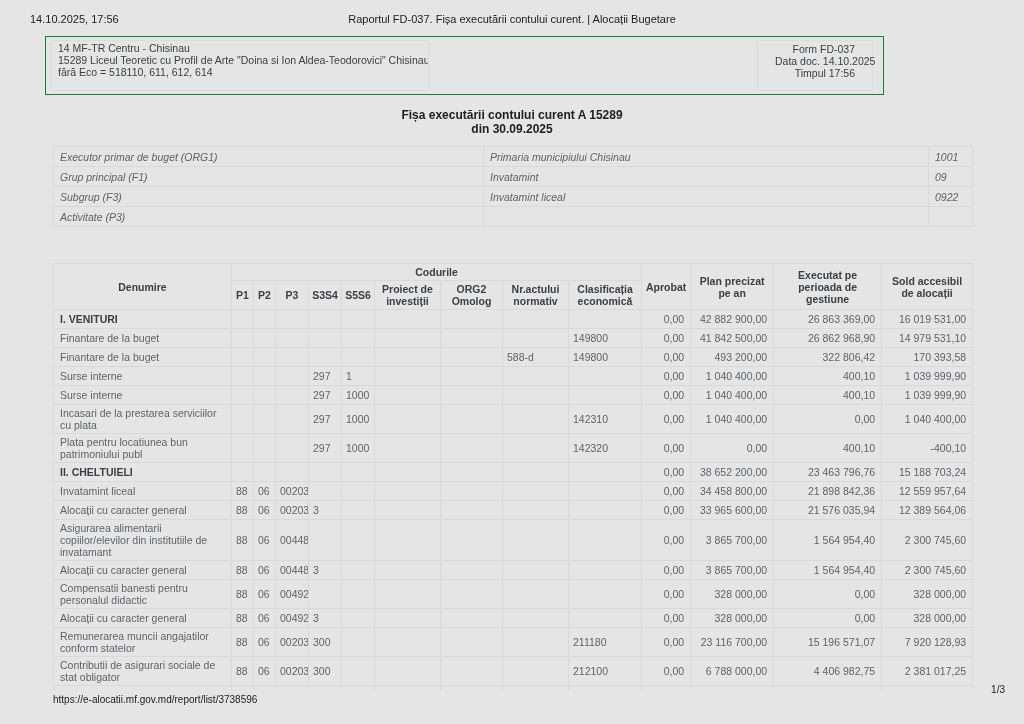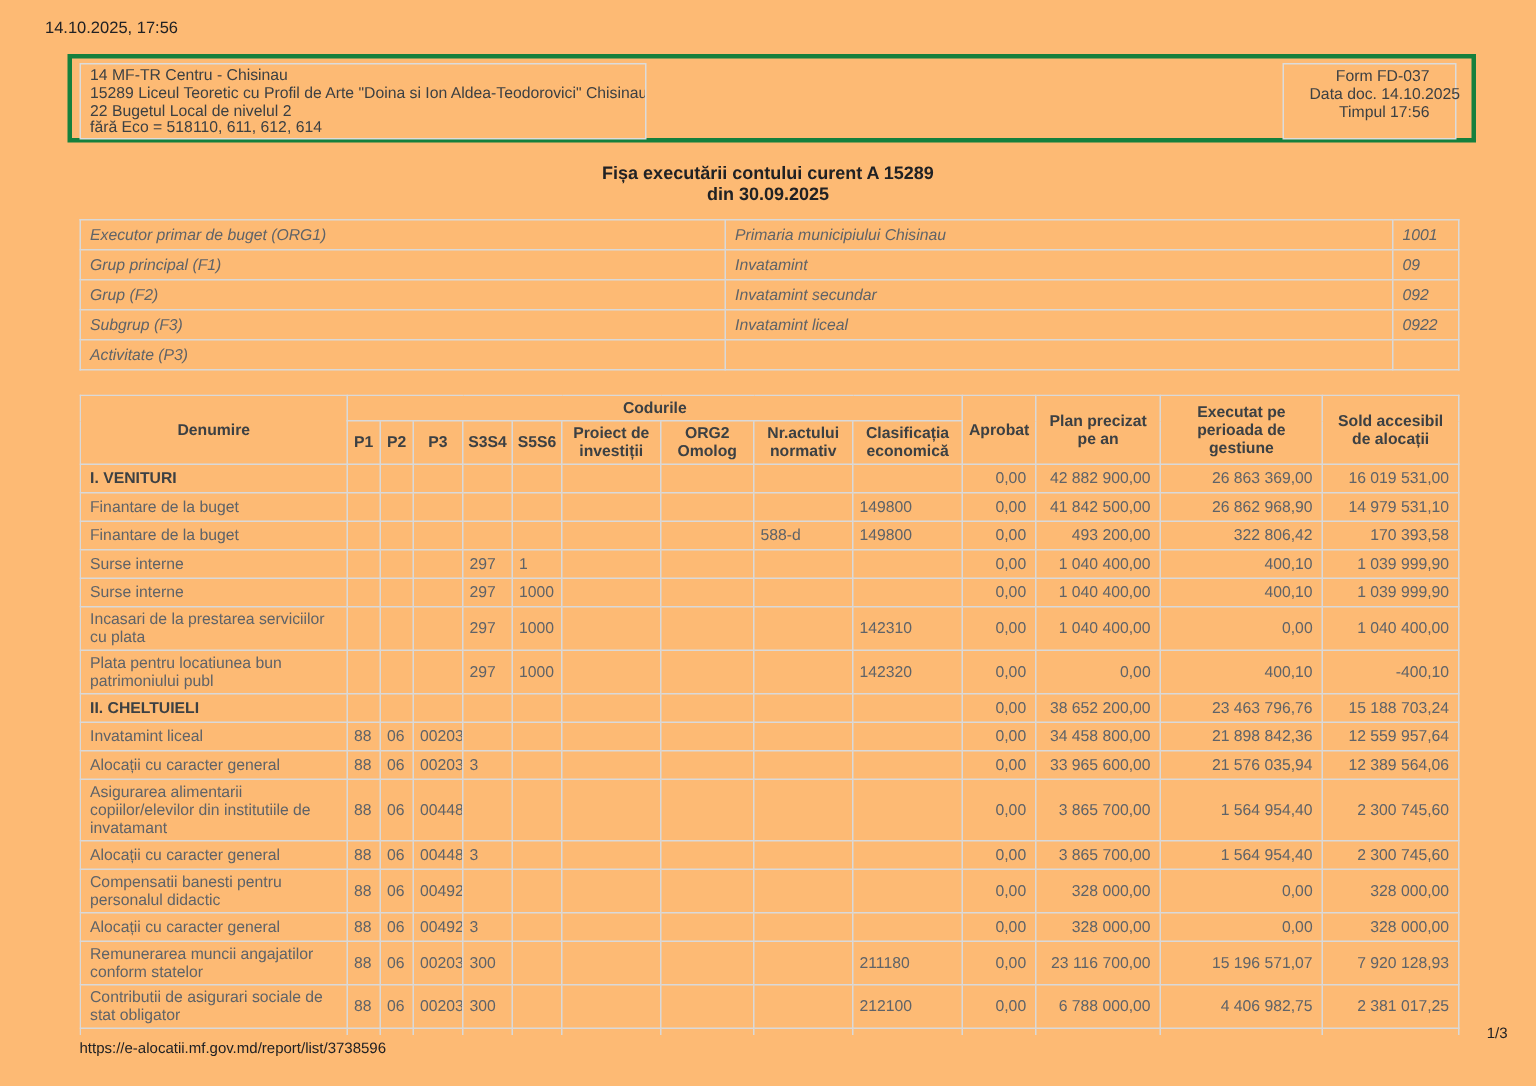--- a/index.html
+++ b/index.html
@@ -1,32 +1,32 @@
 <!DOCTYPE html>
 <html><head>
 <meta charset="utf-8">
 <style>
   * { margin: 0; padding: 0; box-sizing: border-box; }
   html, body { background: #fff; }
   .page {
     position: relative;
     width: 1024px;
     height: 724px;
-    background: #fdba74;
+    background: #e5e5e5;
     font-family: "Liberation Sans", sans-serif;
     color: #202124;
     overflow: hidden;
   }
   .print-header { position: absolute; top: 13px; left: 30px; right: 30px; height: 14px; font-size: 11px; }
   .ph-date { position: absolute; left: 0; top: 0; }
   .ph-title { position: absolute; left: 0; right: 0; top: 0; text-align: center; }
 
   .header-box {
-    position: absolute; left: 45px; top: 36px; width: 939px; height: 59px;
-    border: 3px solid #15803d;
+    position: absolute; left: 45px; top: 36px; width: 839px; height: 59px;
+    border: 1px solid #15803d;
   }
   .org-inner {
     position: absolute; left: 5px; top: 3px; width: 378px; height: 51px;
     border: 1px solid #dcdcdc; padding: 2px 6px;
     font-size: 10.5px; line-height: 11.8px; color: #3c4043; white-space: nowrap; overflow: hidden;
   }
   .form-inner {
     position: absolute; right: 10px; top: 3px; width: 116px; height: 51px;
     border: 1px solid #dcdcdc; padding: 2px 17px;
     font-size: 10.5px; line-height: 12.2px; color: #3c4043; text-align: right; white-space: nowrap;
@@ -60,27 +60,27 @@
   .footer-url { position: absolute; left: 40px; top: 694px; font-size: 10px; color: #202124; margin-left: 13px; }
   .footer-page { position: absolute; right: 19px; top: 684px; font-size: 10px; color: #202124; }
 </style>
 </head>
 <body>
 
 <div class="page">
 
   <div class="print-header">
     <span class="ph-date">14.10.2025, 17:56</span>
+    <span class="ph-title">Raportul FD-037. Fișa executării contului curent. | Alocații Bugetare</span>
   </div>
 
   <div class="header-box">
     <div class="org-inner">
       <div>14 MF-TR Centru - Chisinau</div>
       <div>15289 Liceul Teoretic cu Profil de Arte "Doina si Ion Aldea-Teodorovici" Chisinau</div>
-      <div>22 Bugetul Local de nivelul 2</div>
       <div>fără Eco = 518110, 611, 612, 614</div>
     </div>
     <div class="form-inner">
       <div>Form FD-037</div>
       <div>Data doc. 14.10.2025</div>
       <div>Timpul 17:56</div>
     </div>
   </div>
 
   <div class="report-title">
@@ -97,25 +97,20 @@
     <tbody>
         <tr>
           <td>Executor primar de buget (ORG1)</td>
           <td>Primaria municipiului Chisinau</td>
           <td class="info-code">1001</td>
         </tr>
         <tr>
           <td>Grup principal (F1)</td>
           <td>Invatamint</td>
           <td class="info-code">09</td>
-        </tr>
-        <tr>
-          <td>Grup (F2)</td>
-          <td>Invatamint secundar</td>
-          <td class="info-code">092</td>
         </tr>
         <tr>
           <td>Subgrup (F3)</td>
           <td>Invatamint liceal</td>
           <td class="info-code">0922</td>
         </tr>
         <tr>
           <td>Activitate (P3)</td>
           <td></td>
           <td class="info-code"></td>

